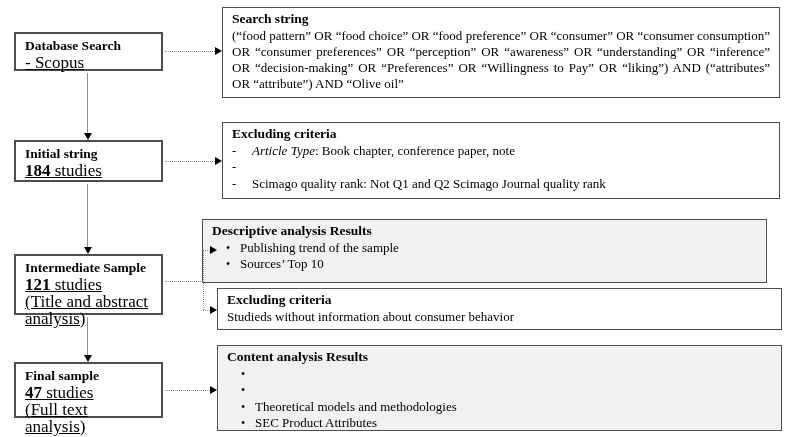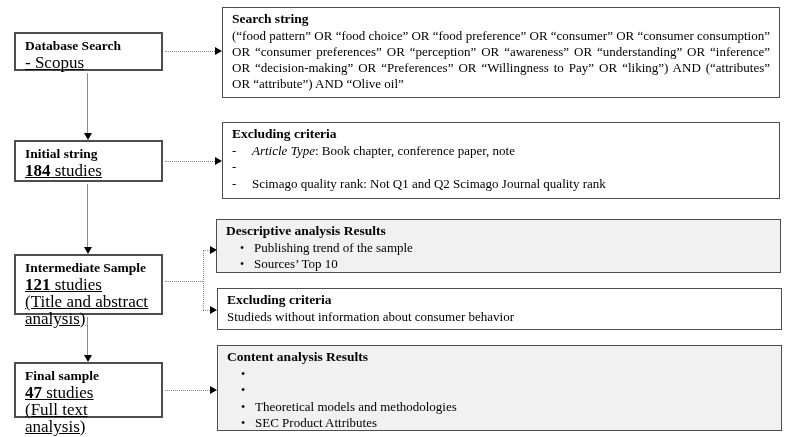--- a/index.html
+++ b/index.html
@@ -70,21 +70,21 @@
     </div>
     <div class="dash-item">
       <span class="marker">-</span>
     </div>
     <div class="dash-item">
       <span class="marker">-</span>
       <span class="li-text"><i></i><span>Scimago quality rank: Not Q1 and Q2 Scimago Journal quality rank</span></span>
     </div>
   </div>
 
-  <div class="box rightbox gray" style="left:216px;top:219px;width:565px;height:54px;">
+  <div class="box rightbox gray" style="left:202px;top:219px;width:565px;height:64px;">
     <div class="title">Descriptive analysis Results</div>
     <div class="bullet-item">
       <span class="marker">•</span>
       <span class="li-text">Publishing trend of the sample</span>
     </div>
     <div class="bullet-item">
       <span class="marker">•</span>
       <span class="li-text">Sources’ Top 10</span>
     </div>
   </div>

